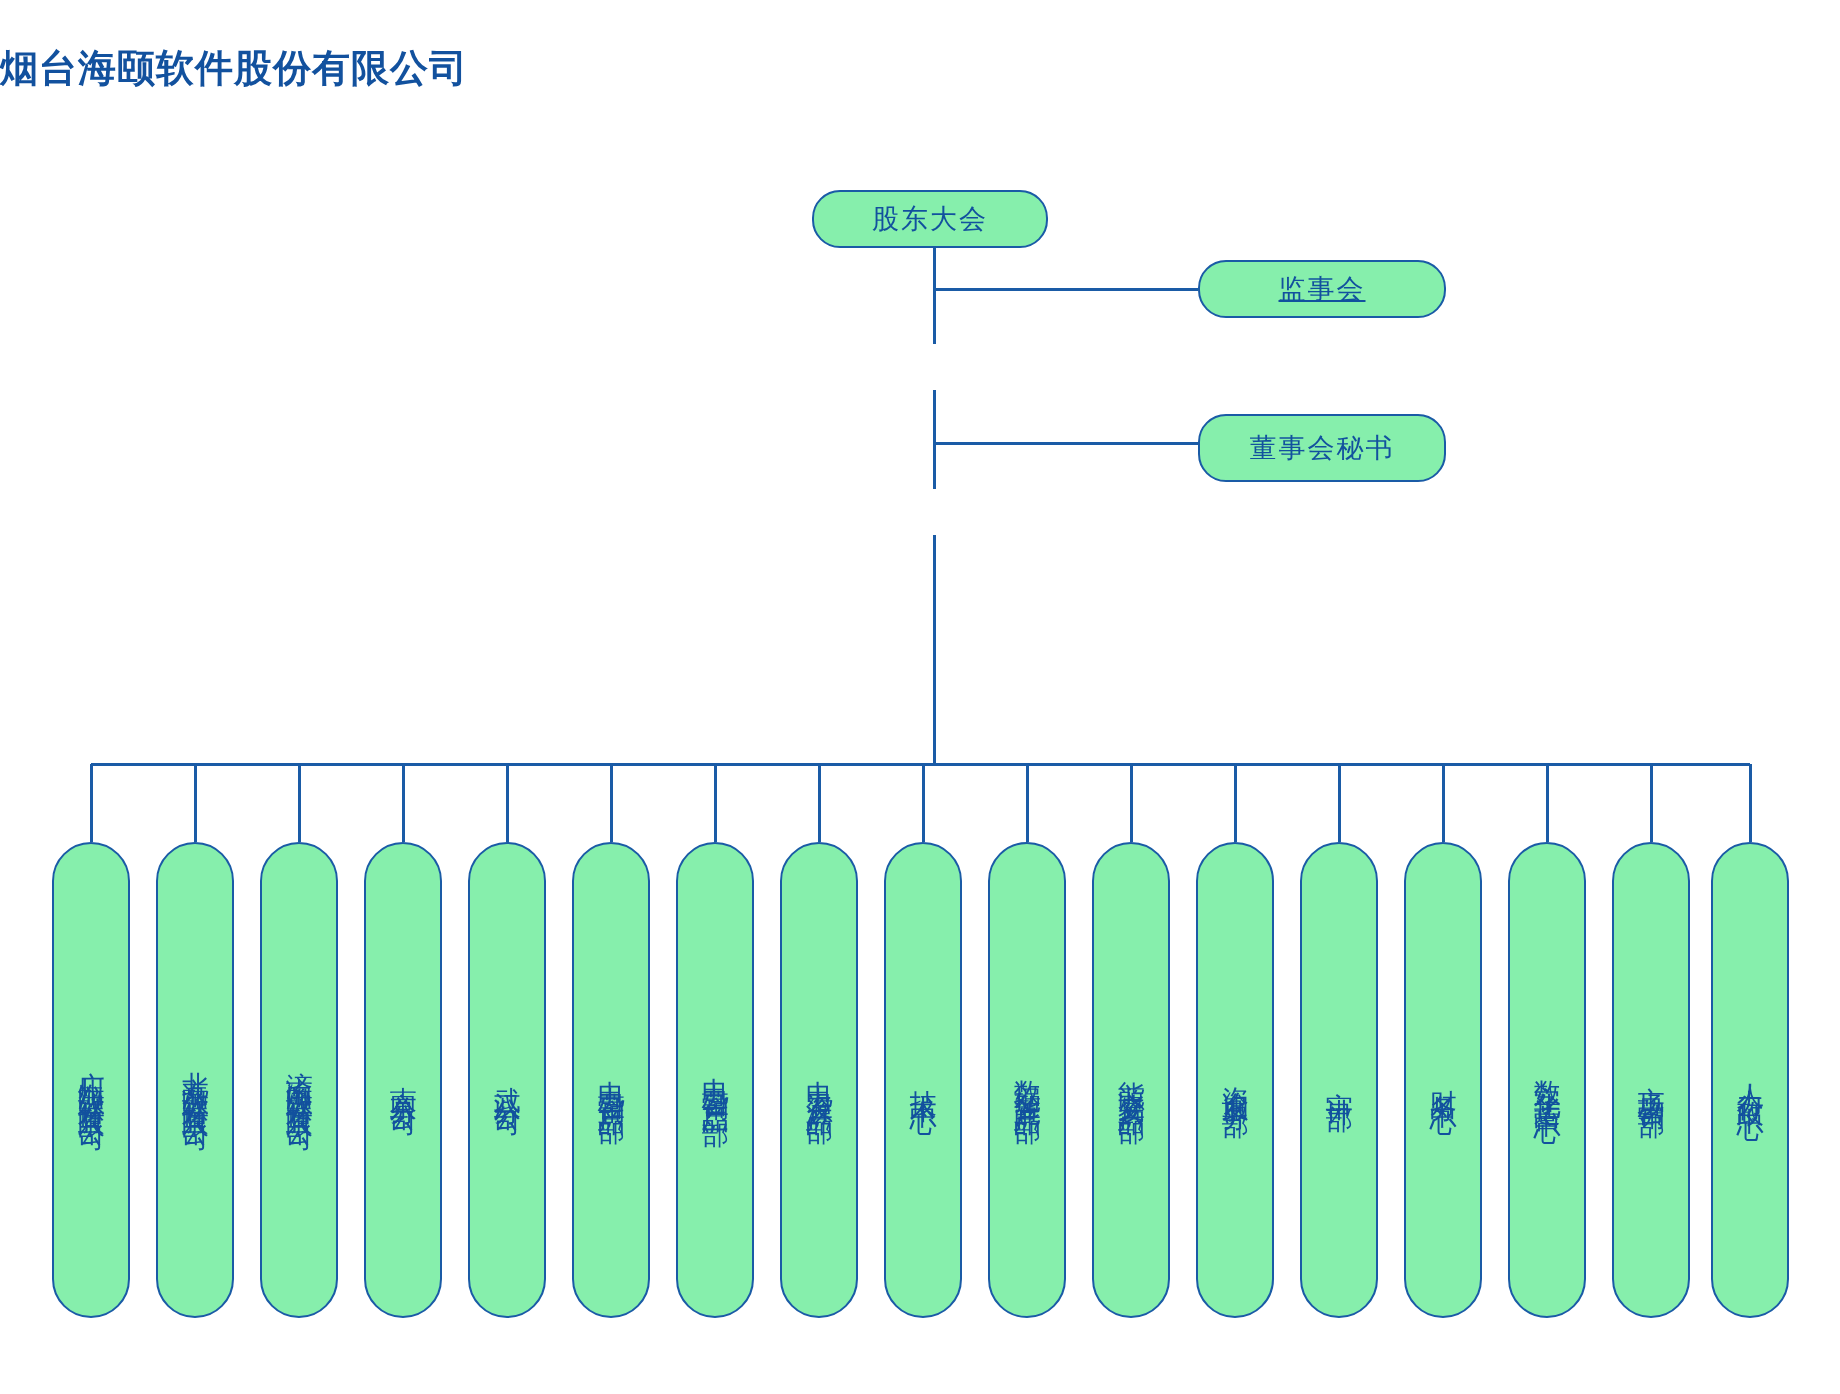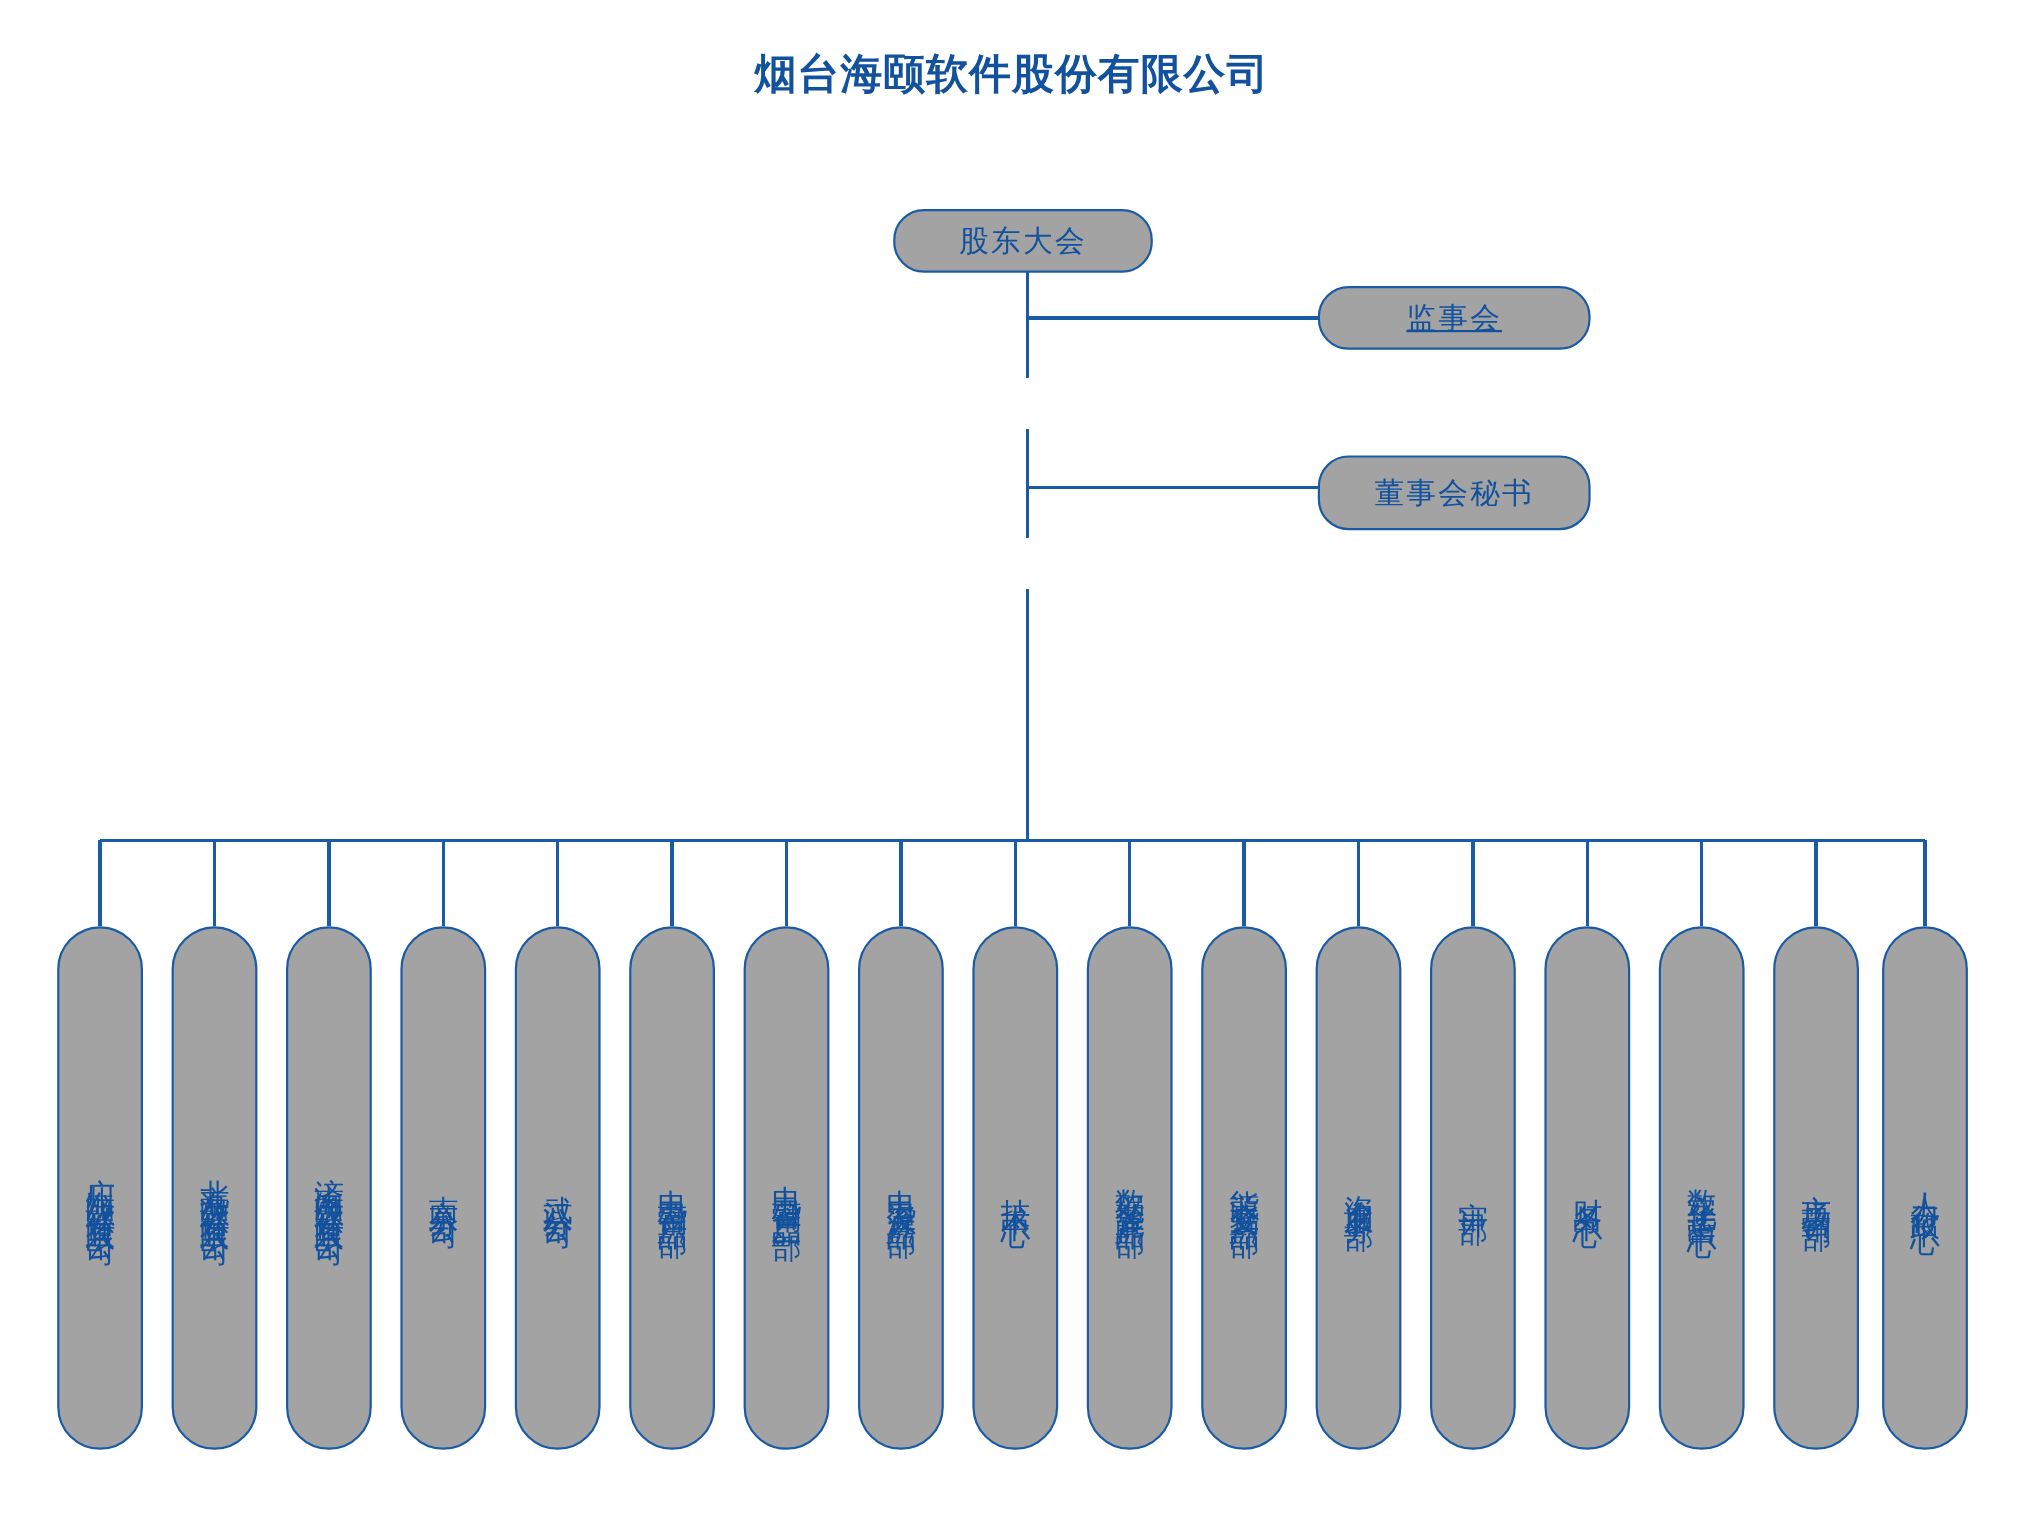--- a/index.html
+++ b/index.html
@@ -18,21 +18,21 @@
     background: #ffffff;
     overflow: hidden;
   }
 
   
   #chart-title {
     position: absolute;
     left: 0;
     top: 46px;
     width: 1840px;
-    text-align: center;
+    text-align: left;
     font-size: 38px;
     font-weight: bold;
     color: #12519e;
     letter-spacing: 1px;
     line-height: 1.2;
   }
 
   
   #connectors {
     position: absolute;
@@ -46,21 +46,21 @@
     stroke: #1a5ba6;
     stroke-width: 3;
     fill: none;
     shape-rendering: crispEdges;
   }
 
   
   .node {
     position: absolute;
     box-sizing: border-box;
-    background: #a3a3a3;
+    background: #86efac;
     border: 2.5px solid #1a5ba6;
     color: #12519e;
     display: flex;
     align-items: center;
     justify-content: center;
     text-align: center;
   }
   .node.top {
     border-radius: 28px;
     font-size: 27px;

